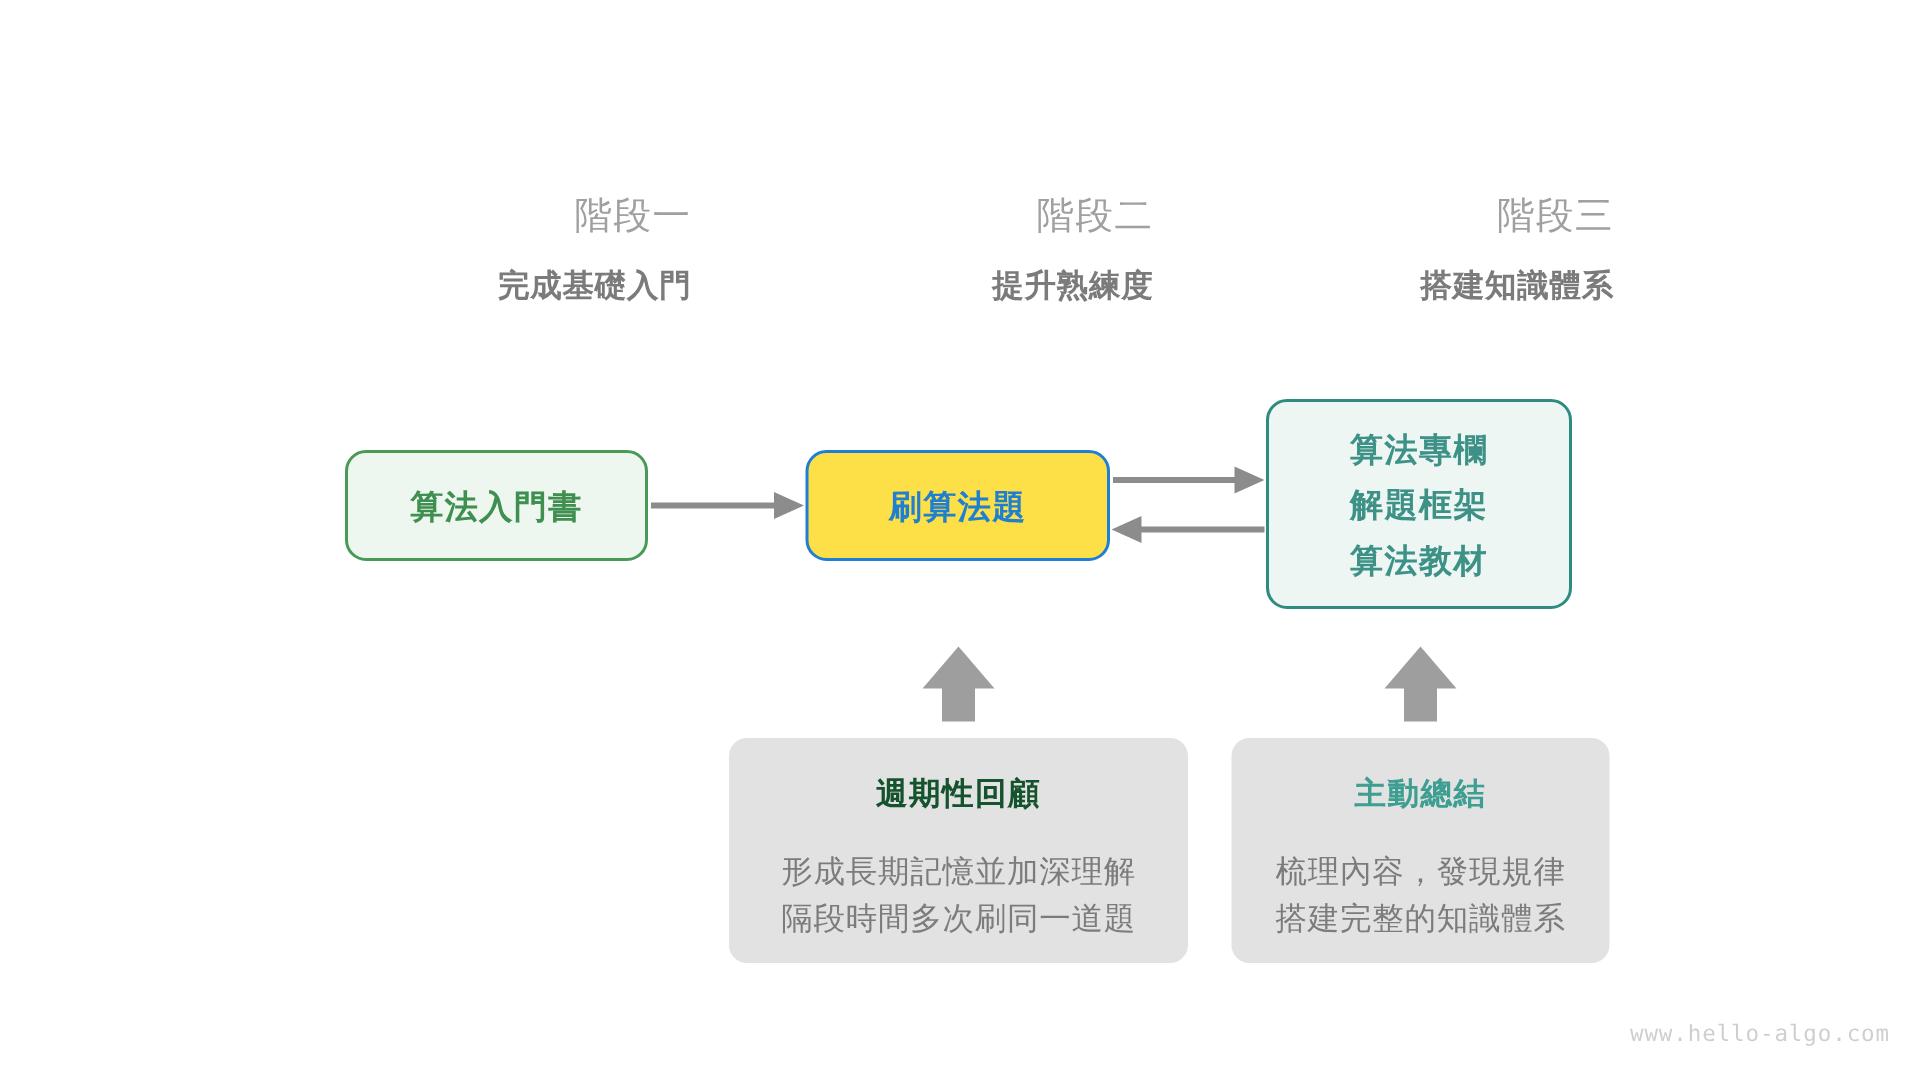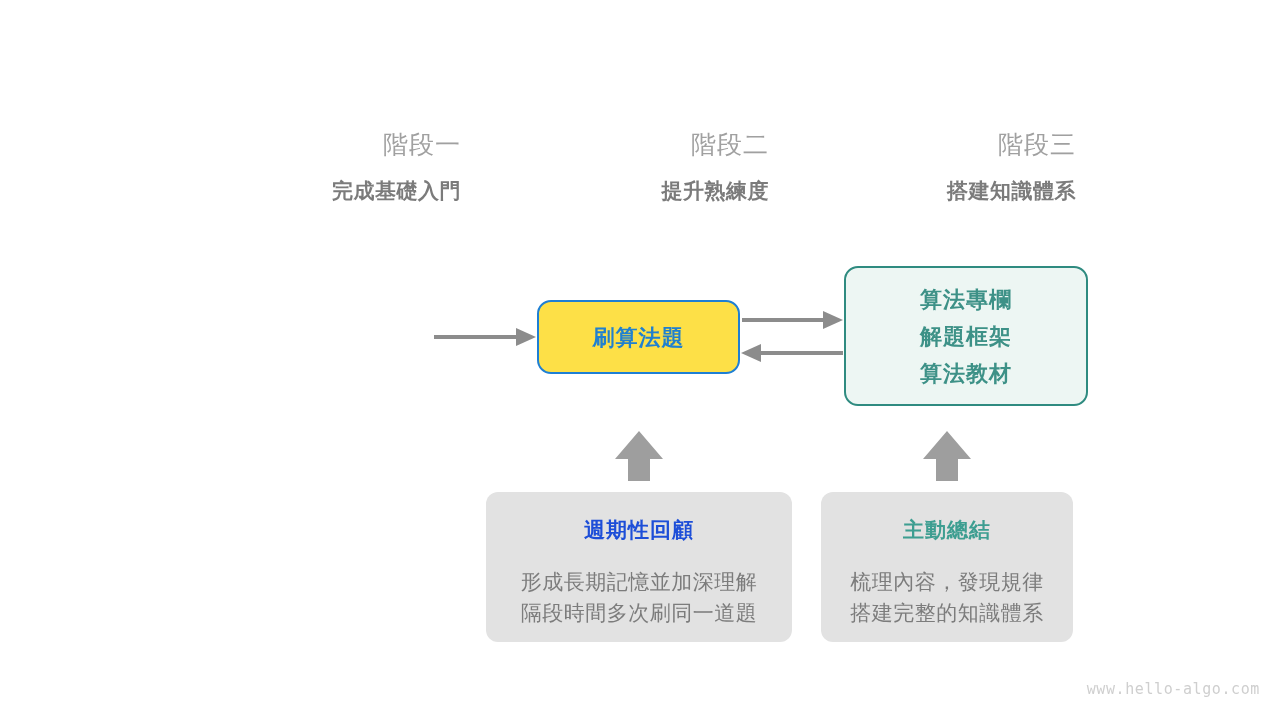--- a/index.html
+++ b/index.html
@@ -80,21 +80,21 @@
   #flow-box-1 {
     left: 537px; top: 300px;
     width: 203px; height: 74px;
     border-color: #1e7fd4;
     background: #fde047;
   }
   #flow-box-1 .line { color: #2080cf; }
 
   #flow-box-2 {
     left: 844px; top: 266px;
-    width: 244px; height: 140px;
+    width: 204px; height: 140px;
     border-color: #2f8b80;
     background: #edf6f3;
   }
   #flow-box-2 .line { color: #3d9187; }
 
   
   #connectors {
     position: absolute;
     left: 0; top: 0;
     width: 1280px; height: 720px;
@@ -129,21 +129,21 @@
     font-weight: 400;
     color: #7c7c7c;
     line-height: 31px;
     letter-spacing: 0.5px;
     white-space: nowrap;
   }
   #note-card-0 {
     left: 486px; top: 492px;
     width: 306px; height: 150px;
   }
-  #note-card-0 .note-title { color: #1d4ed8; }
+  #note-card-0 .note-title { color: #14532d; }
   #note-card-1 {
     left: 821px; top: 492px;
     width: 252px; height: 150px;
   }
   #note-card-1 .note-title { color: #3d9e91; text-align: center; }
 
   
   #watermark {
     position: absolute;
     right: 20px;
@@ -192,20 +192,23 @@
 
     <g>
       <polygon points="639,431 663,459 650,459 650,481 628,481 628,459 615,459" fill="#9e9e9e"></polygon>
     </g>
 
     <g>
       <polygon points="947,431 971,459 958,459 958,481 936,481 936,459 923,459" fill="#9e9e9e"></polygon>
     </g>
   </svg>
 
+  <div class="flow-box" id="flow-box-0">
+    <span class="line">算法入門書</span>
+  </div>
 
   <div class="flow-box" id="flow-box-1">
     <span class="line">刷算法題</span>
   </div>
 
   <div class="flow-box" id="flow-box-2">
     <span class="line">算法專欄</span>
     <span class="line">解題框架</span>
     <span class="line">算法教材</span>
   </div>

